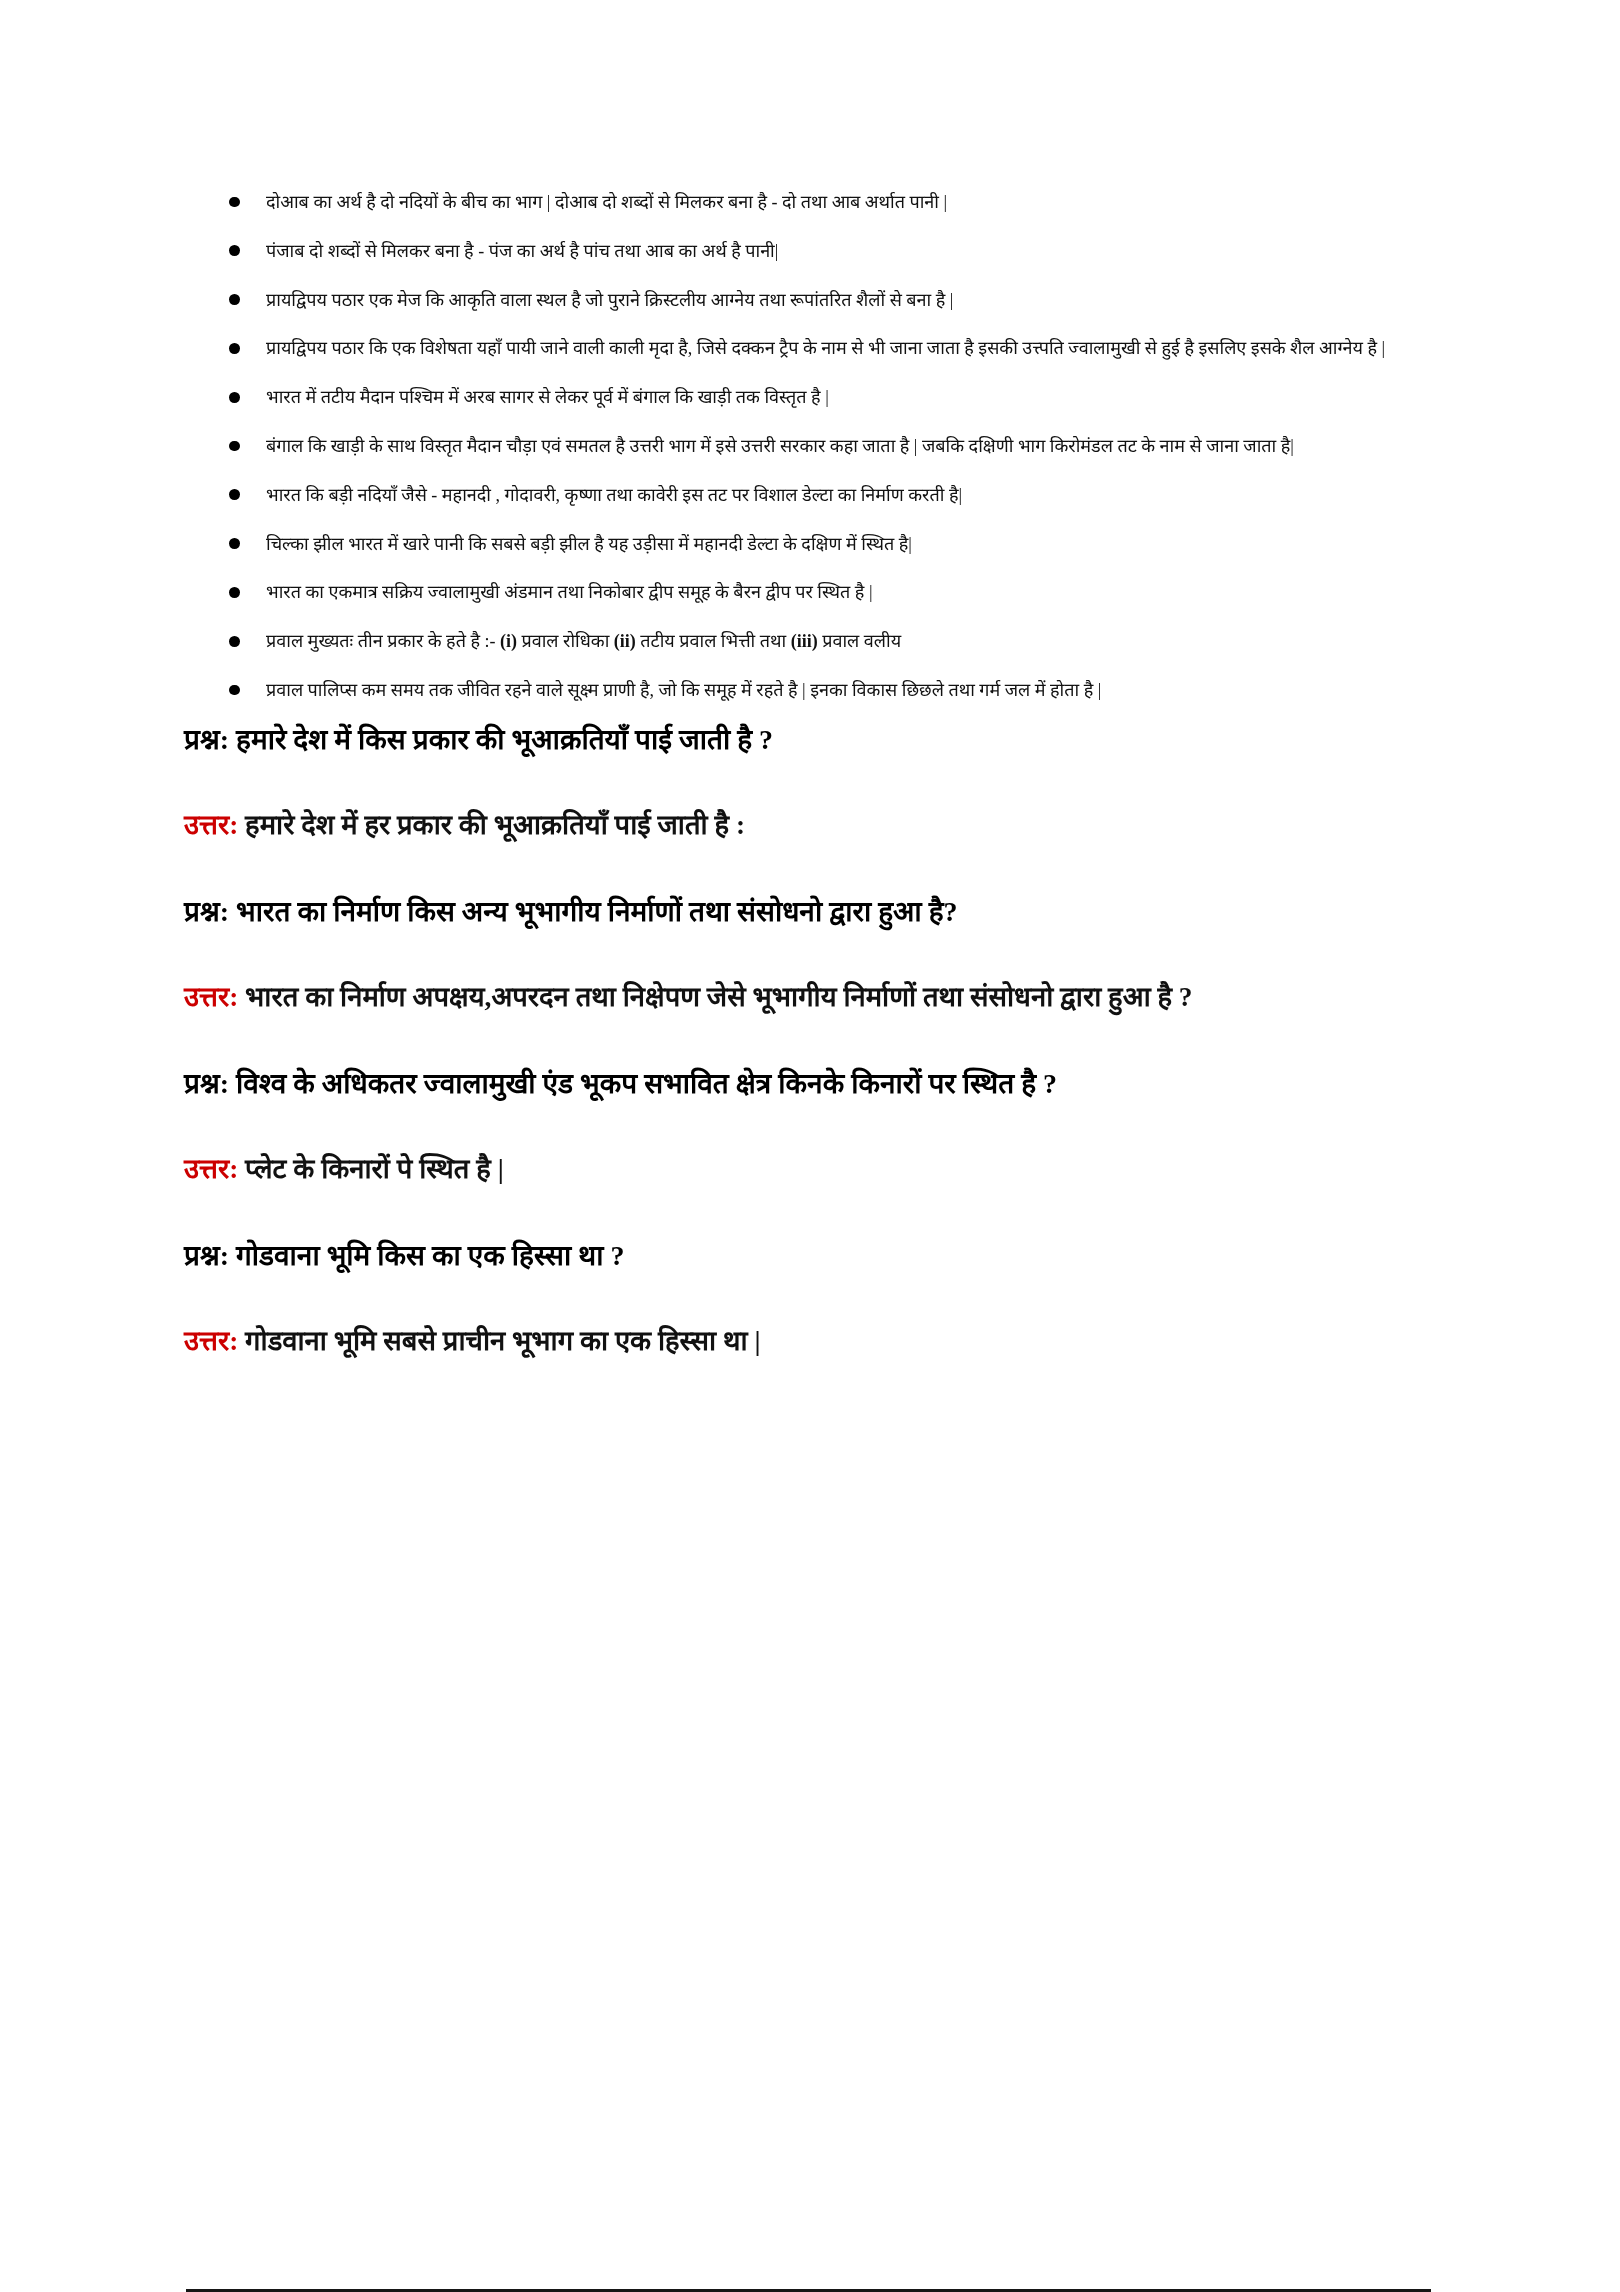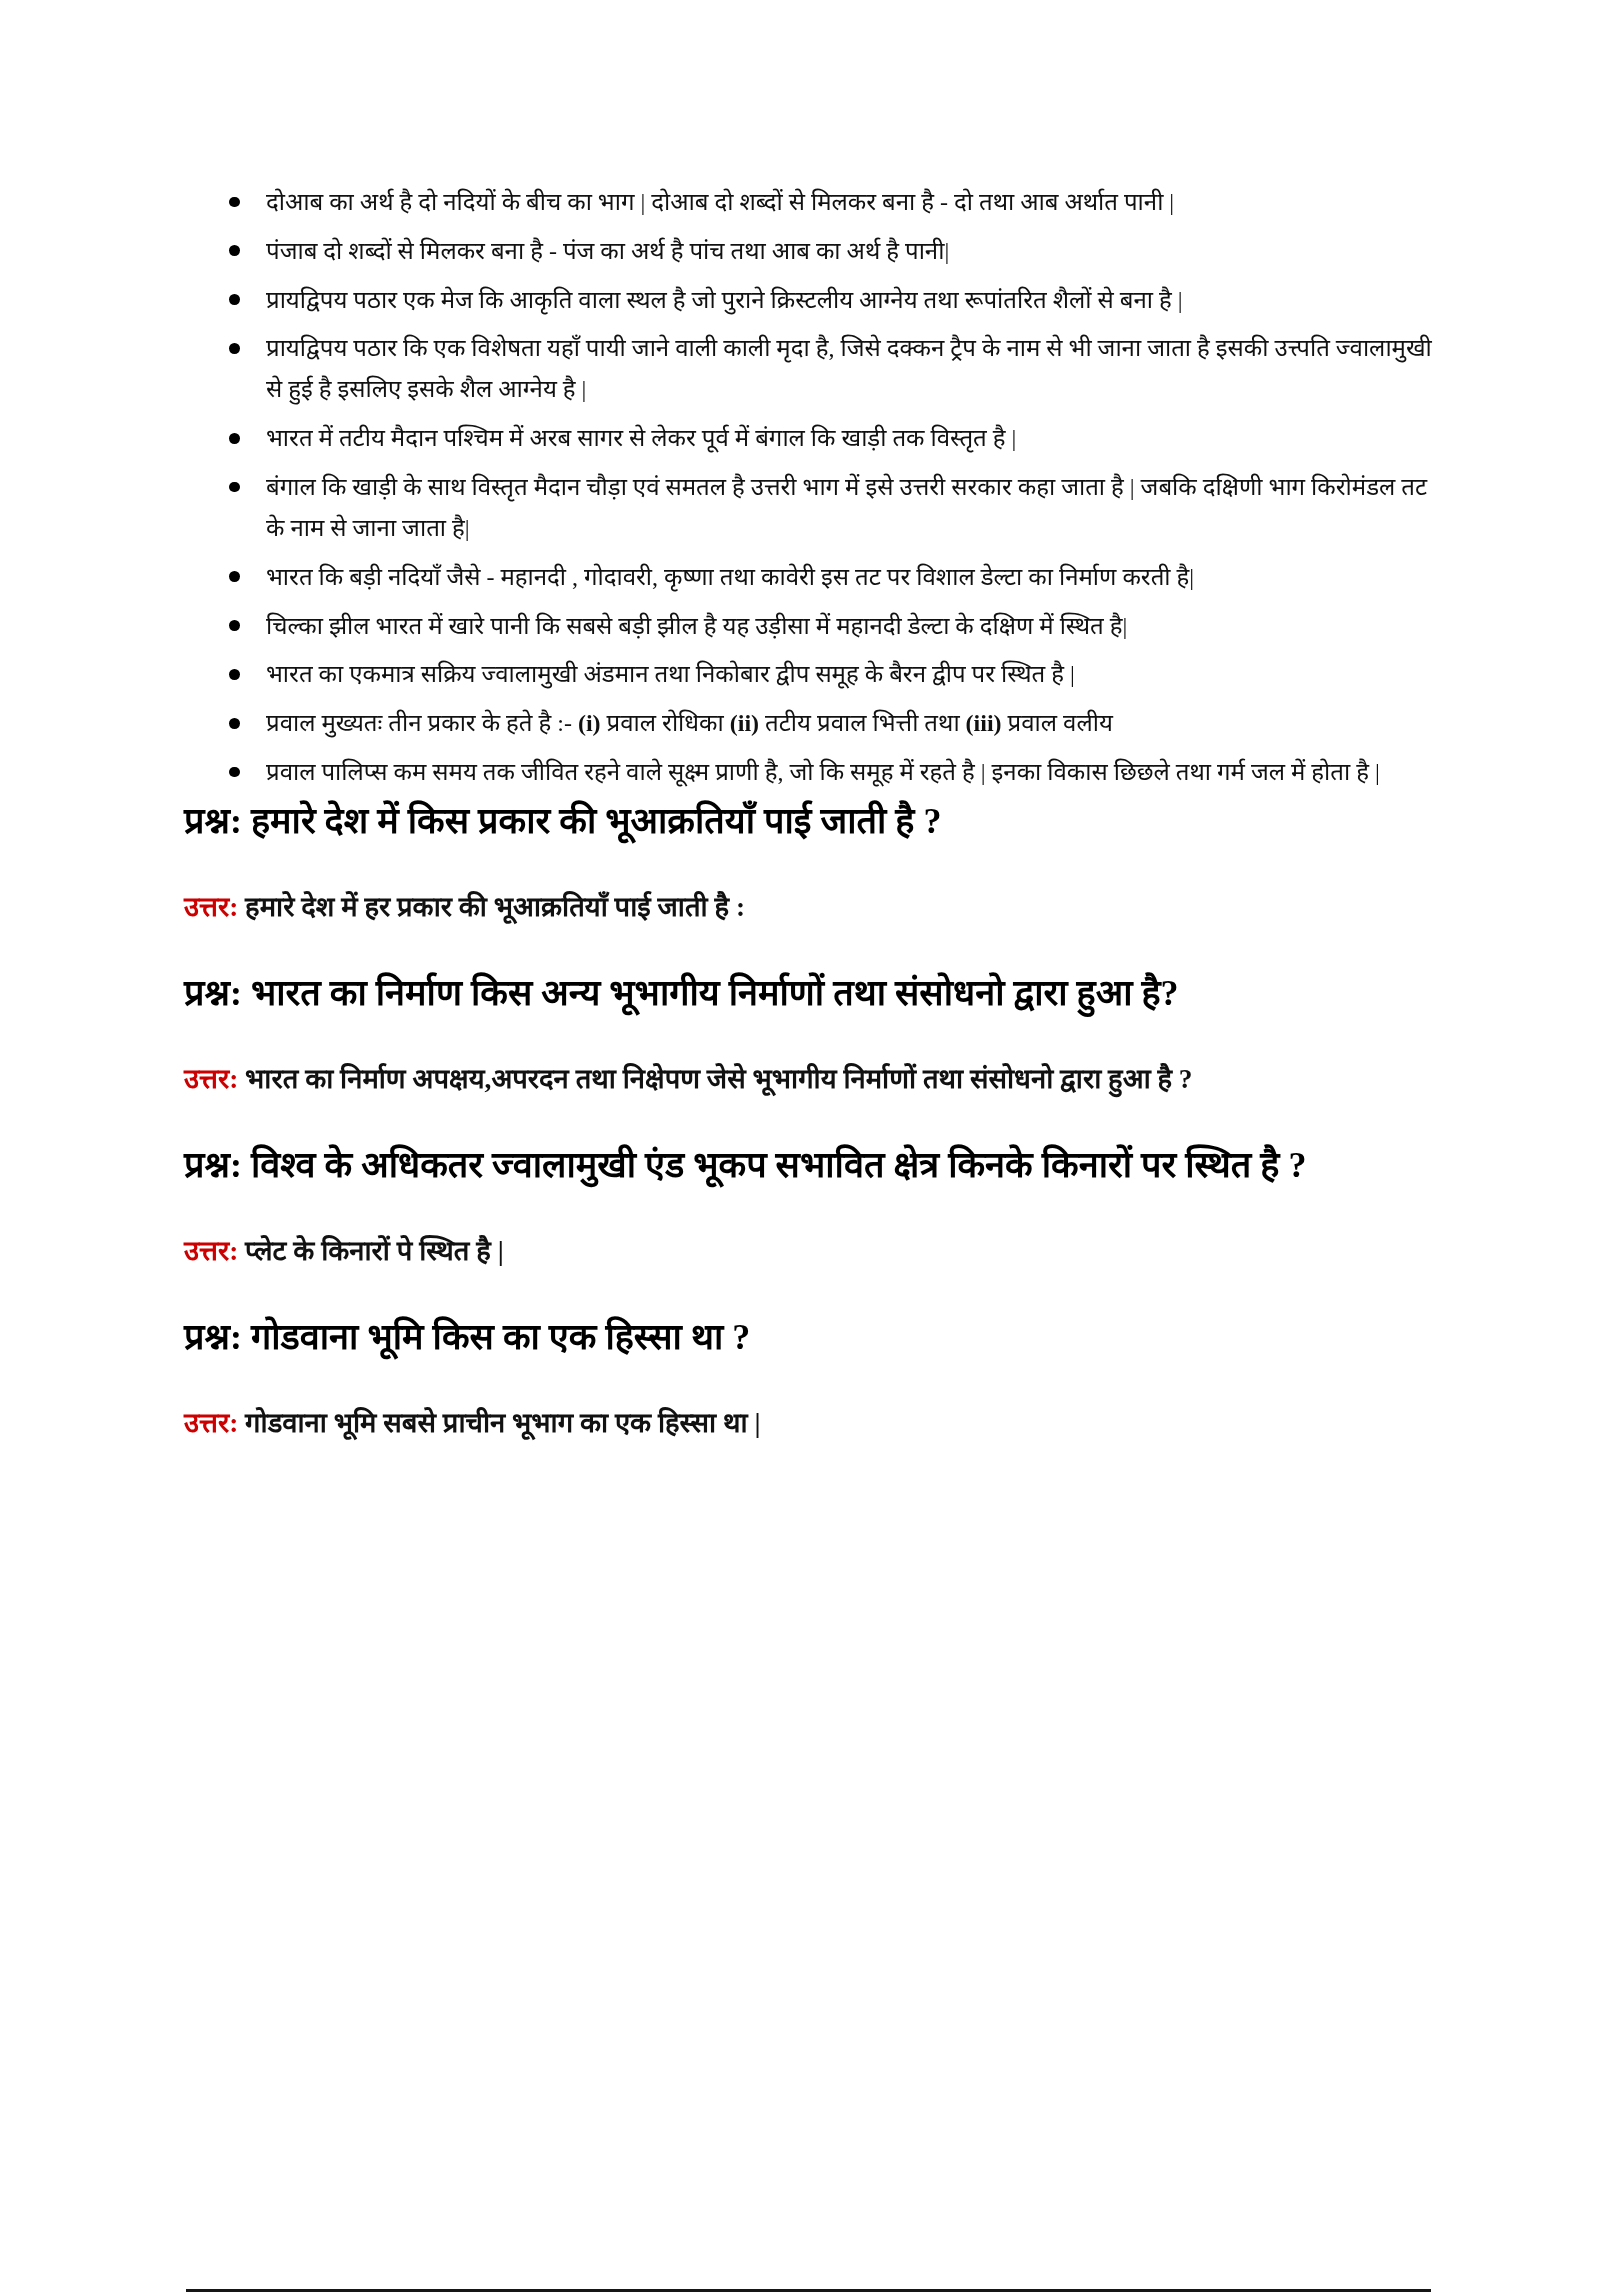--- a/index.html
+++ b/index.html
@@ -15,21 +15,21 @@
     overflow: hidden;
   }
   ul.bullet-list {
     list-style: none;
     margin: 0;
     padding: 0;
   }
   li.bullet-item {
     position: relative;
     padding-left: 82px;
-    font-size: 24px;
+    font-size: 18px;
     line-height: 41px;
     margin-bottom: 7.8px;
   }
   li.bullet-item::before {
     content: "";
     position: absolute;
     left: 45px;
     top: 14.7px;
     width: 10.8px;
     height: 10.8px;
@@ -39,21 +39,21 @@
   .bold { font-weight: bold; }
   .qa-section { margin-top: 7.8px; }
   .qa-block p {
     margin: 45px 0 0 0;
     font-size: 27.4px;
     line-height: 41px;
     font-weight: bold;
   }
   .qa-block p.question {
     font-weight: bold;
-    font-size: 36px;
+    font-size: 28px;
     color: #000000;
   }
   .qa-block:first-child p.question { margin-top: 3.9px; }
   .answer-label { }
   .bottom-rule {
     position: absolute;
     bottom: 0;
     left: 186px;
     width: 1245px;
     height: 3.9px;

